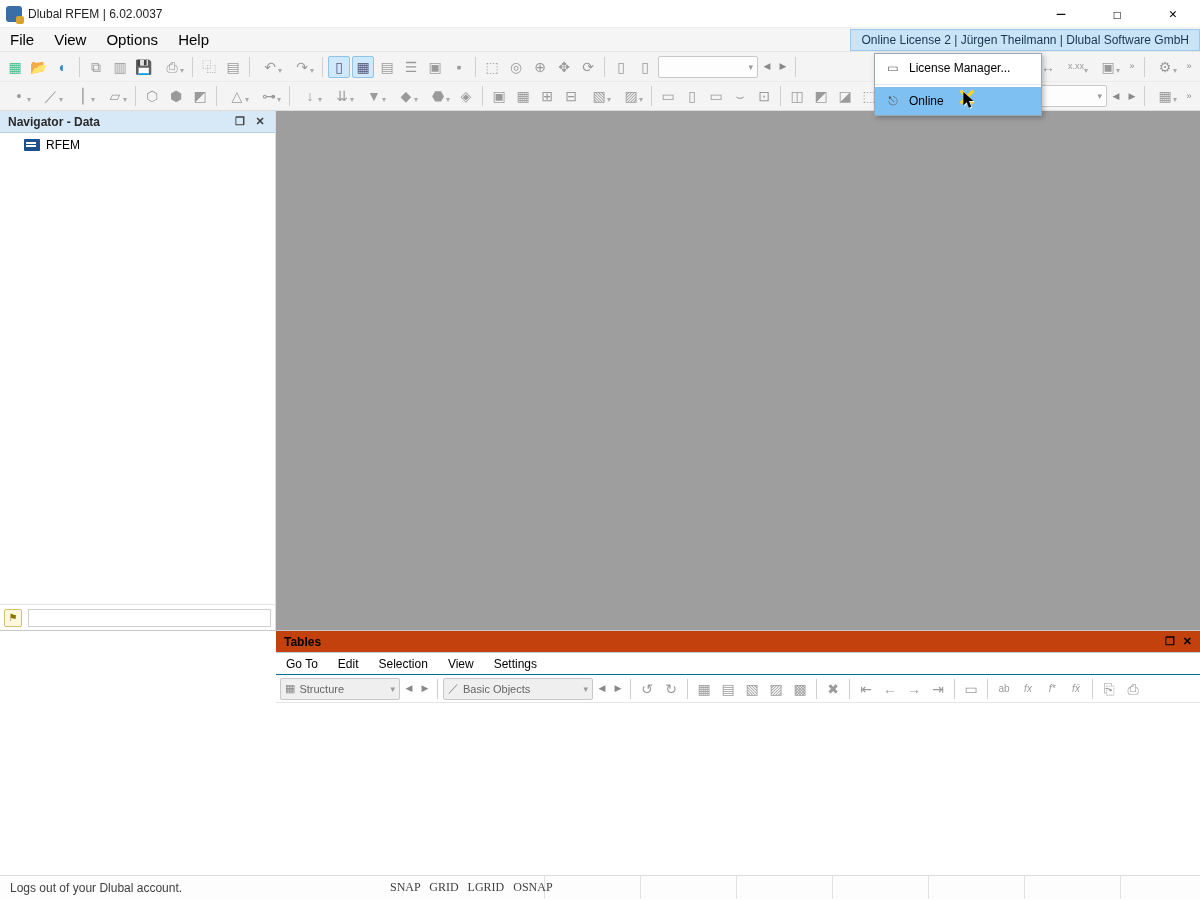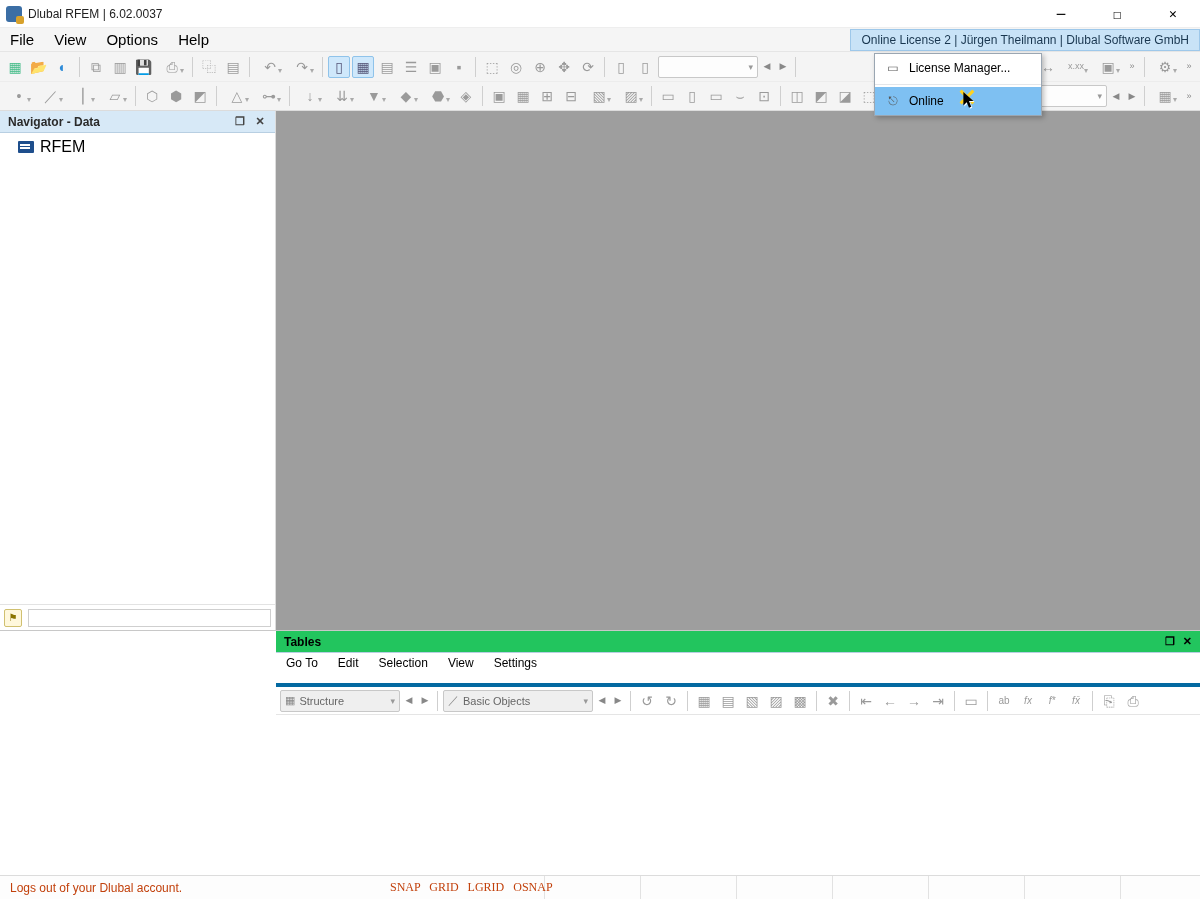--- a/index.html
+++ b/index.html
@@ -48,44 +48,44 @@
 .cursor .spark::before { width:18px; height:3px; transform:translate(-50%,-50%) rotate(45deg); }
 .cursor .spark::after  { width:18px; height:3px; transform:translate(-50%,-50%) rotate(-45deg); }
 .cursor svg { position:relative; width:14px; height:18px; filter: drop-shadow(1px 1px 0 #fff); }
 
 
 .body { display:flex; height: 519px; }
 .navigator { width: 276px; display:flex; flex-direction:column; border-right:1px solid #dcdcdc; }
 .nav-header { background: #d7e9f7; border-bottom:1px solid #b8cfe2; padding:4px 8px; display:flex; align-items:center; font-size:12px; font-weight:600; color:#2a2a2a; height:22px; }
 .nav-header .nbtns { margin-left:auto; display:flex; gap:6px; }
 .nav-header .ib { width:14px; height:14px; display:flex; align-items:center; justify-content:center; cursor:pointer; font-size:11px; color:#444; }
-.nav-body { flex:1; background:#fff; padding:4px 16px; font-size:16px; overflow:auto; }
+.nav-body { flex:1; background:#fff; padding:4px 22px; font-size:12px; overflow:auto; }
 .tree-node { display:flex; align-items:center; gap:6px; padding:1px 2px; }
 .tree-node .t-ico { width:16px; height:12px; background:#1e4e8c; border-radius:1px; position:relative; }
 .tree-node .t-ico::after { content:""; position:absolute; left:2px; top:3px; width:10px; height:2px; background:#fff; box-shadow: 0 3px 0 #fff; }
 .nav-foot { height:26px; border-top:1px solid #e3e3e3; display:flex; align-items:center; padding:0 4px; gap:6px; }
 .nav-foot .nf-ico { width:18px; height:18px; border:1px solid #d0c070; background:#fff8dc; border-radius:2px; display:flex; align-items:center; justify-content:center; font-size:10px; color:#8b7500;}
 .nav-foot input { flex:1; height:18px; border:1px solid #cfcfcf; font-size:11px; padding:0 4px;}
 
 .viewport { flex:1; background: #9e9e9e; }
 
 
 .tables-panel { height: 245px; display:flex; flex-direction:column; border-top:1px solid #c8c8c8; }
 .tables-panel .left-gap { width:276px; }
-.tables-header { background:#22c55e; border-bottom:1px solid #b8cfe2; display:flex; align-items:center; font-size:12px; font-weight:600; height:22px; }
+.tables-header { background:#c2410c; border-bottom:1px solid #b8cfe2; display:flex; align-items:center; font-size:12px; font-weight:600; height:22px; }
 .tables-header .th-title { padding:0 8px; }
 .tables-header .th-btns { margin-left:auto; display:flex; gap:8px; padding-right:8px; }
-.tables-menubar { height:34px; display:flex; font-size:12px; border-bottom:4px solid #0369a1; }
+.tables-menubar { height:22px; display:flex; align-items:center; font-size:12px; border-bottom:1px solid #0369a1; }
 .tables-menubar .tm { padding:3px 10px; cursor:pointer; }
 .tables-toolbar { height:28px; display:flex; align-items:center; padding:0 4px; gap:2px; border-bottom:1px solid #e5e5e5; }
 .tables-body { flex:1; background:#fff; }
 .tables-toolbar .combo { min-width:120px; background:#efefef; }
 
 
-.statusbar { height:24px; border-top:1px solid #dcdcdc; background:#fdfdfd; display:flex; align-items:center; font-size:12px; color:#c2410c;gap:16px; }
+.statusbar { height:24px; border-top:1px solid #dcdcdc; background:#fdfdfd; display:flex; align-items:center; font-size:12px; color:#404040;gap:16px; }
 .statusbar .st-msg { padding:0 10px; flex:0 0 auto; }
 .statusbar .st-spacer { flex:1; }
 .statusbar .st-ind { padding:0 10px; border-left:1px solid #e2e2e2; letter-spacing:0;font-family:Liberation Serif, serif; }
 .statusbar .st-cell { width:80px; height:100%; border-left:1px solid #e2e2e2; }
 
 
 .c-new { color:#4b8; } .c-open { color:#caa44a; } .c-cloud { color:#2e8bd8; } .c-save { color:#7a7a7a; }
 </style>
 </head>
 <body>

